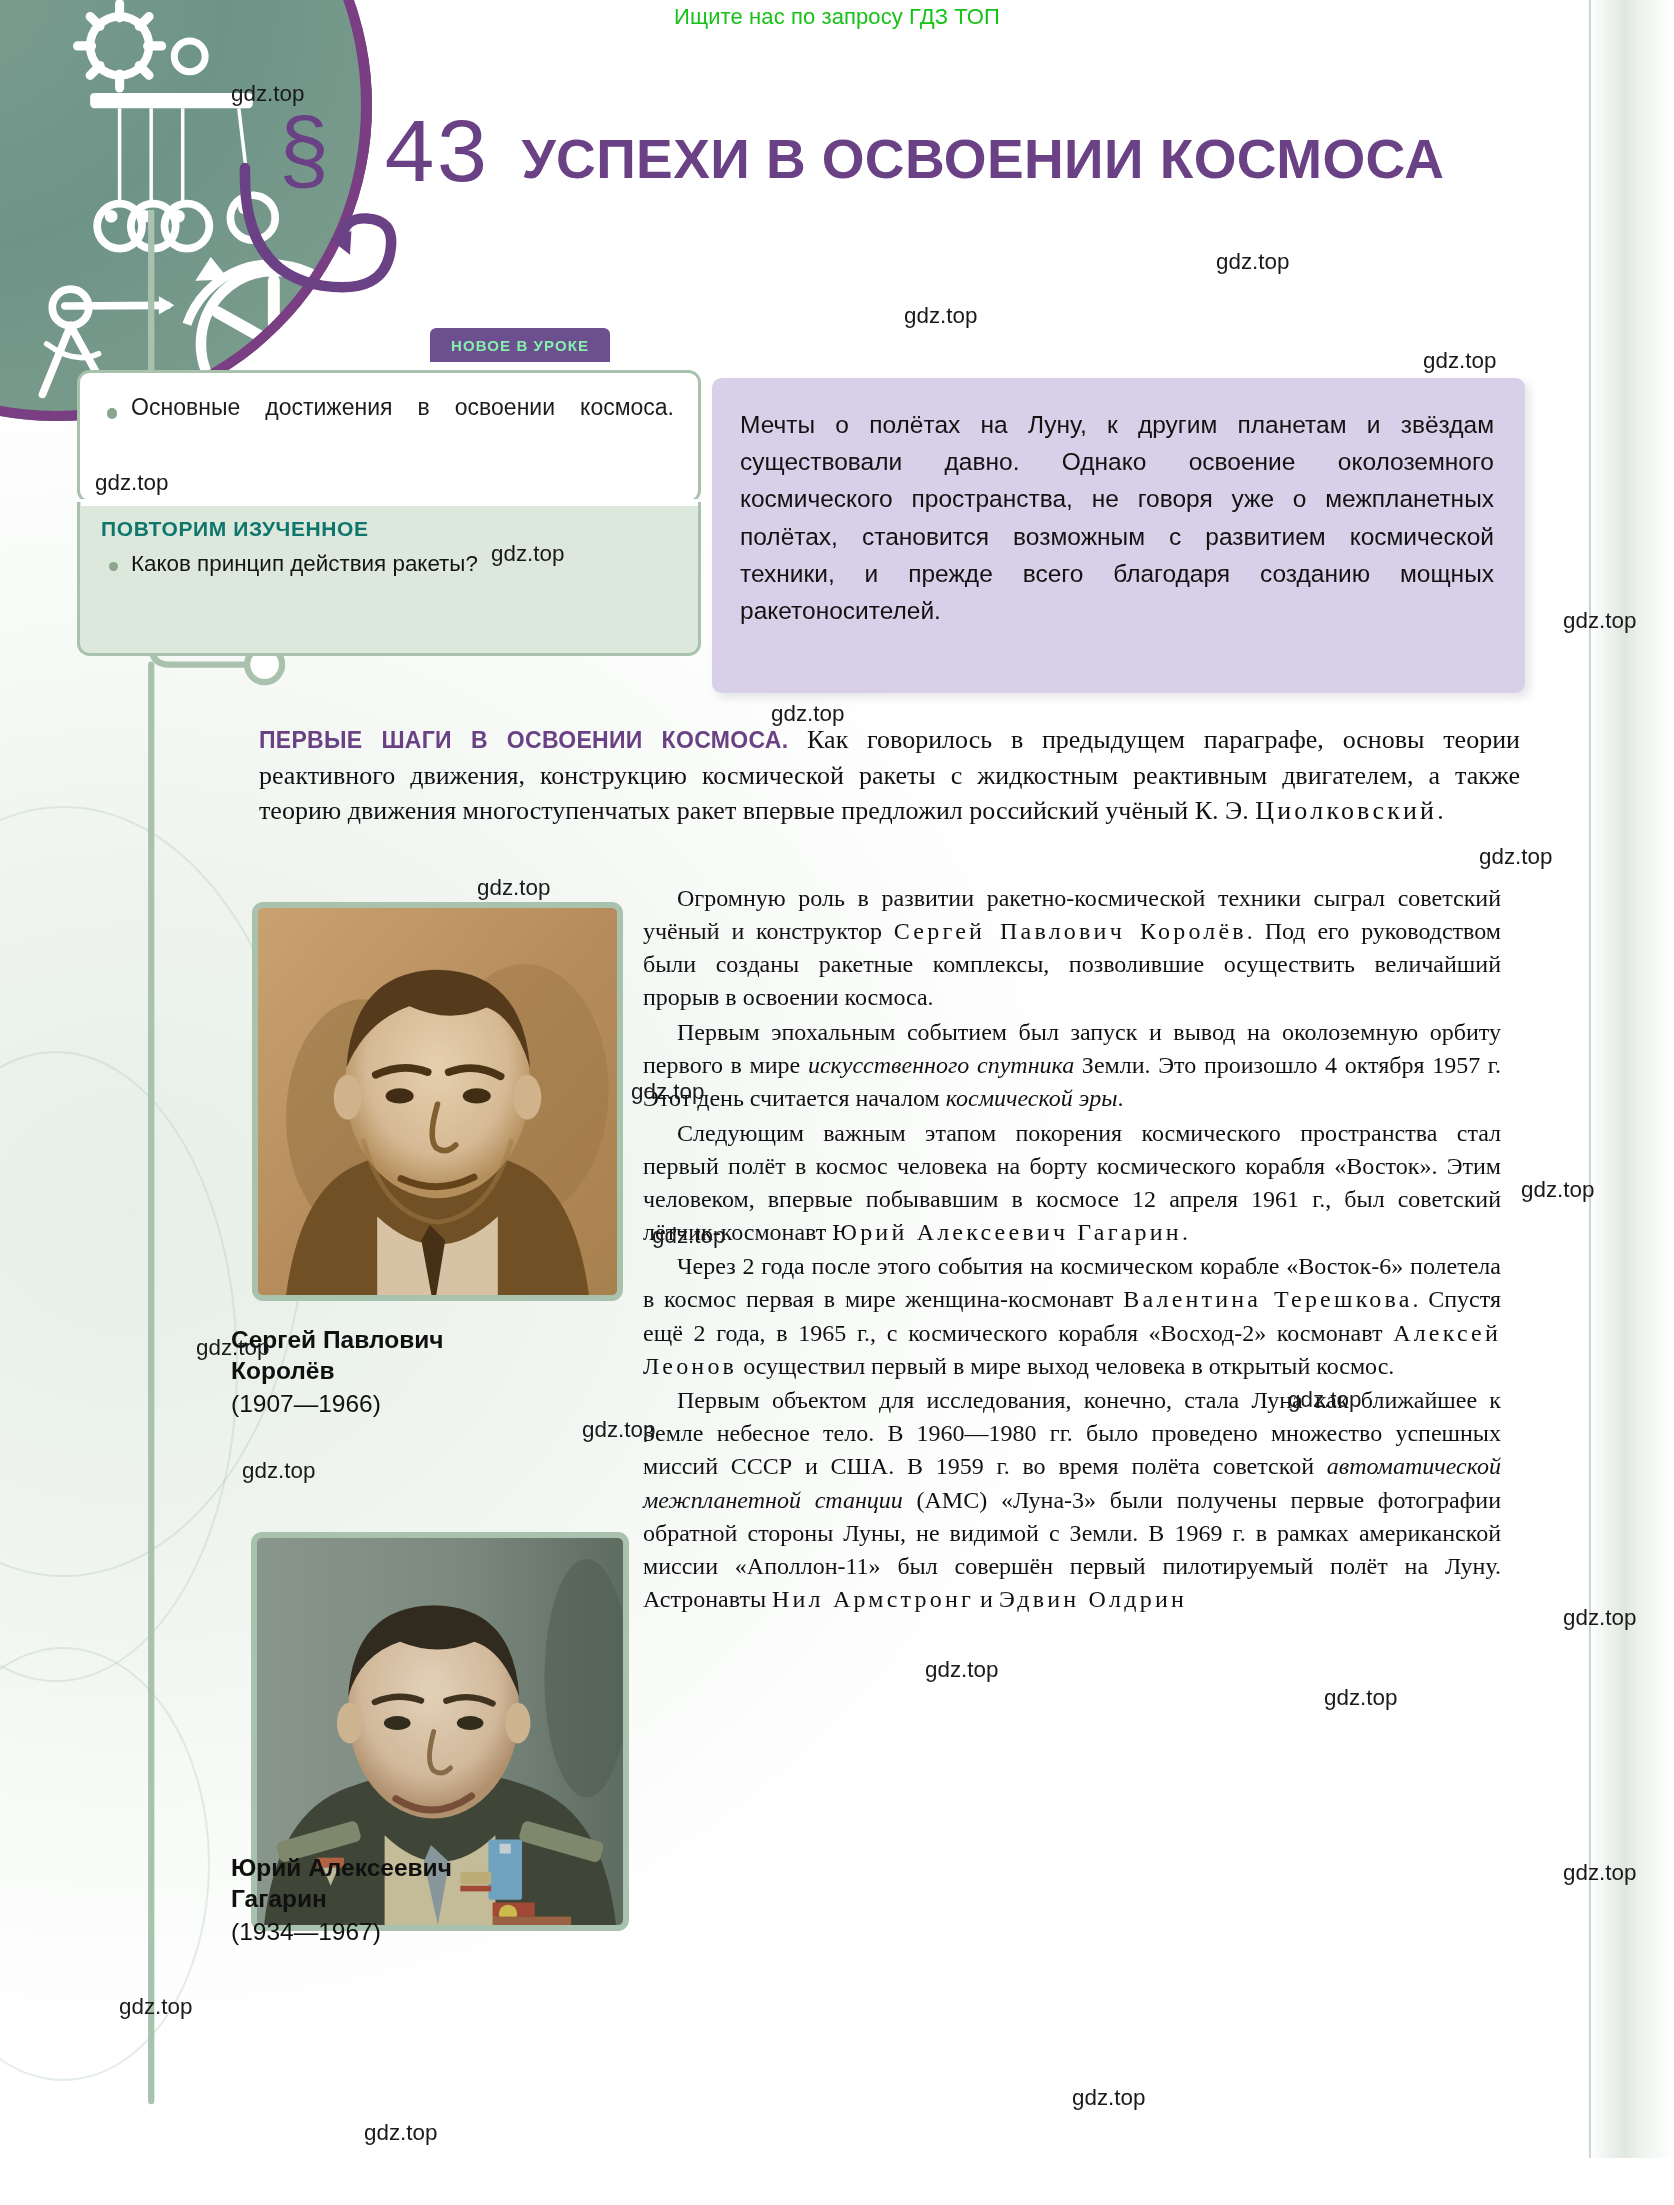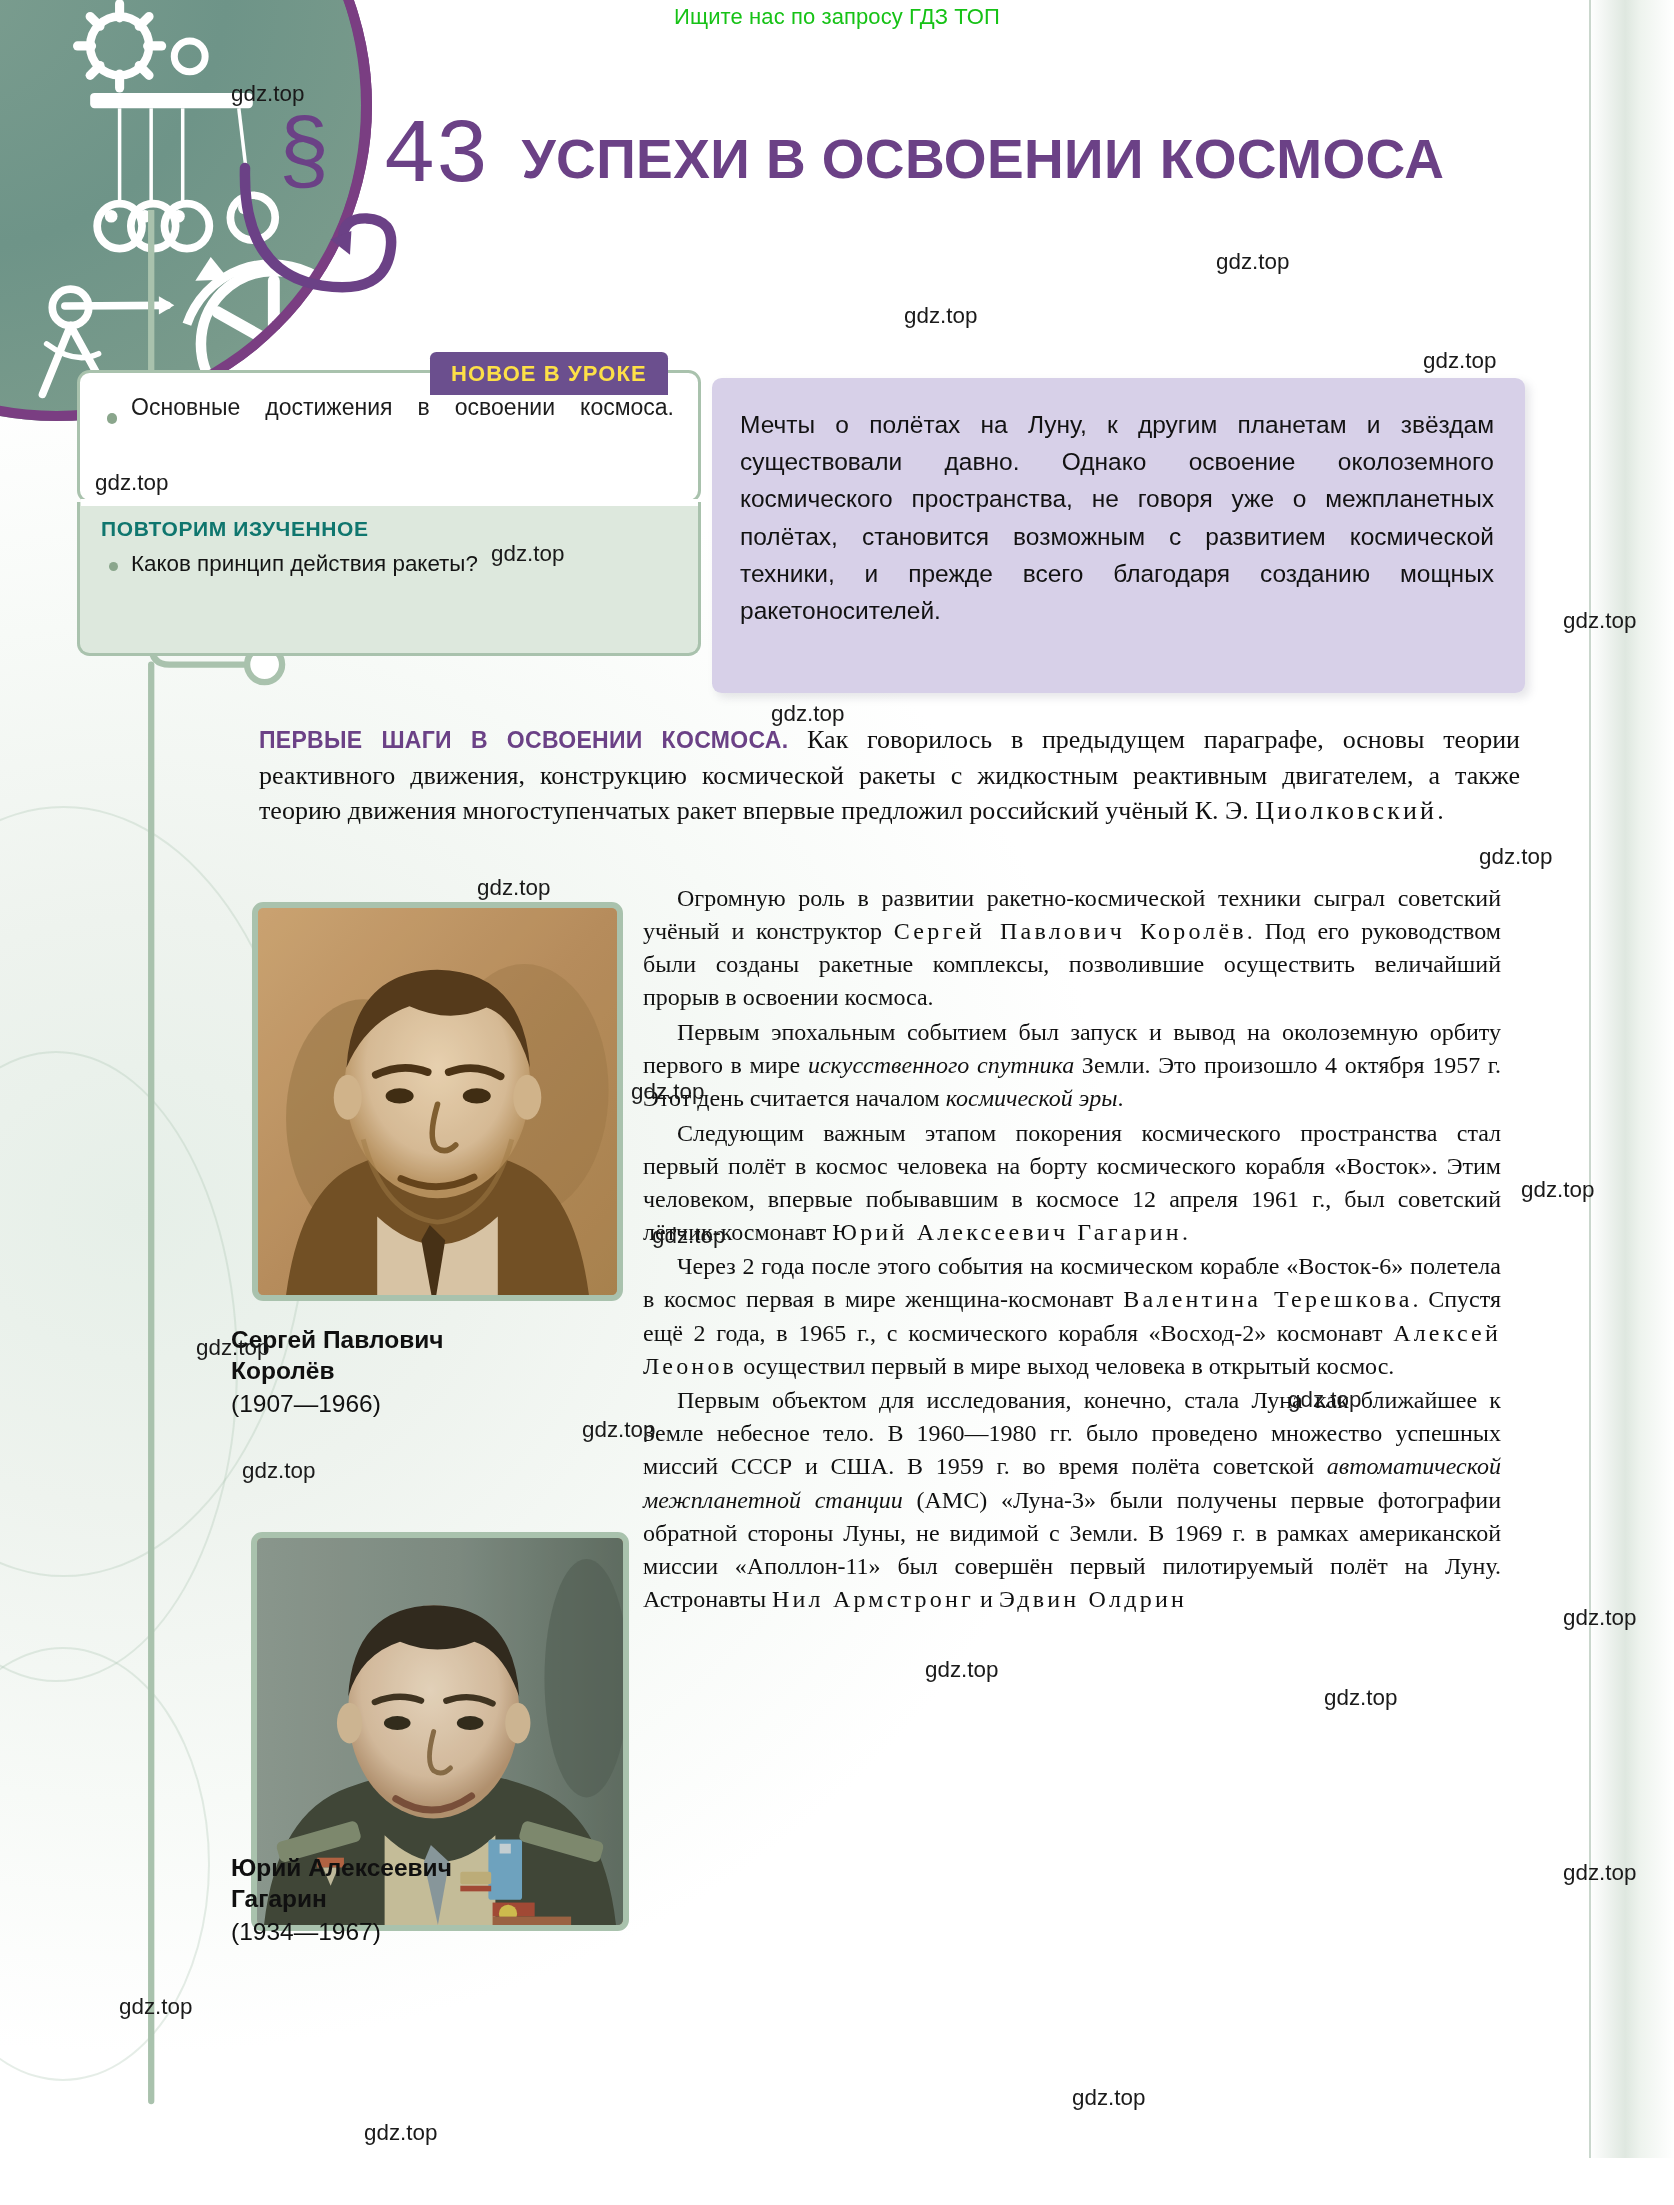--- a/index.html
+++ b/index.html
@@ -133,25 +133,25 @@
 
   
   .heading-hook { position: absolute; left: 231px; top: 161px; z-index: 19; }
 
   
   .guide { position: absolute; left: 84px; top: 210px; z-index: 14; }
 
   
   .new-tab {
     position: absolute;
-    left: 430px; top: 352px;
+    left: 430px; top: 328px;
     background: #6b4f8e;
-    color: #fde047;
-    font-family: "Liberation Sans", sans-serif;
-    font-size: 22px;
+    color: #86efac;
+    font-family: "Liberation Sans", sans-serif;
+    font-size: 15px;
     font-weight: 700;
     letter-spacing: 1.1px;
     padding: 9px 21px 7.7px 21px;
     border-radius: 6.3px 6.3px 0 0;
     z-index: 22;
   }
 
   
   .box-new {
     position: absolute;
@@ -178,21 +178,21 @@
   .box-seam {
     position: absolute;
     left: 81px; top: 499px;
     width: 617px; height: 7px;
     background: #ffffff;
     z-index: 21;
   }
 
   .bullet-row {
     display: flex;
-    align-items: flex-end;
+    align-items: center;
     font-family: "Liberation Sans", sans-serif;
   }
   .bullet-dot {
     width: 10.5px; height: 10.5px;
     border-radius: 50%;
     background: #8aa68c;
     margin: 12px 14px 0 5.6px;
     flex: 0 0 auto;
   }
   .bullet-text {

